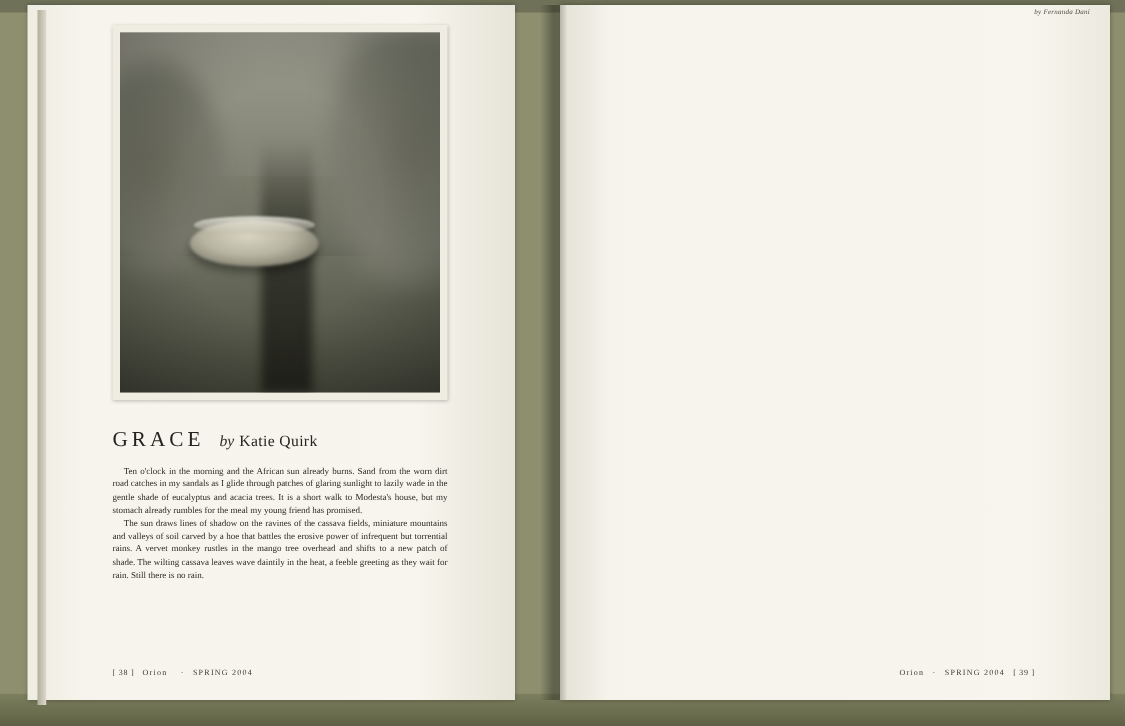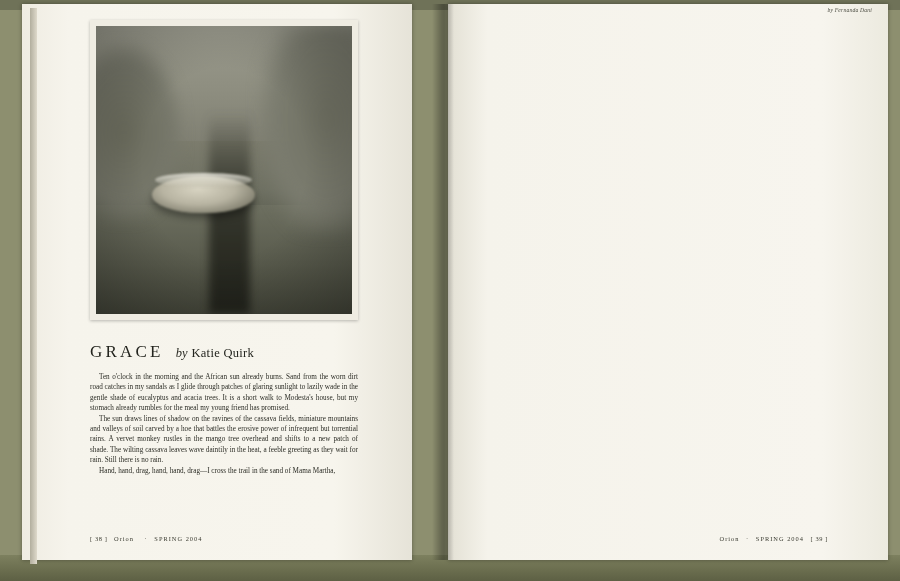--- a/index.html
+++ b/index.html
@@ -226,21 +226,20 @@
 
     <div class="article-title">
       <span class="t-grace">GRACE</span>
       <span class="t-by">by</span>
       <span class="t-author">Katie Quirk</span>
     </div>
 
     <div class="body-col col-left">
       <p class="first">Ten o'clock in the morning and the African sun already burns. Sand from the worn dirt road catches in my sandals as I glide through patches of glaring sunlight to lazily wade in the gentle shade of eucalyptus and acacia trees. It is a short walk to Modesta's house, but my stomach already rumbles for the meal my young friend has promised.</p>
       <p>The sun draws lines of shadow on the ravines of the cassava fields, miniature mountains and valleys of soil carved by a hoe that battles the erosive power of infrequent but torrential rains. A vervet monkey rustles in the mango tree overhead and shifts to a new patch of shade. The wilting cassava leaves wave daintily in the heat, a feeble greeting as they wait for rain. Still there is no rain.</p>
-      <p>Hand, hand, drag, hand, hand, drag—I cross the trail in the sand of Mama Martha,</p>
     </div>
 
     <div class="folio folio-left">
       <span class="num">[ 38 ]</span>
       <span class="sep">Orion</span>
       <span class="sep">·</span>
       <span>SPRING 2004</span>
     </div>
   </div>
 

